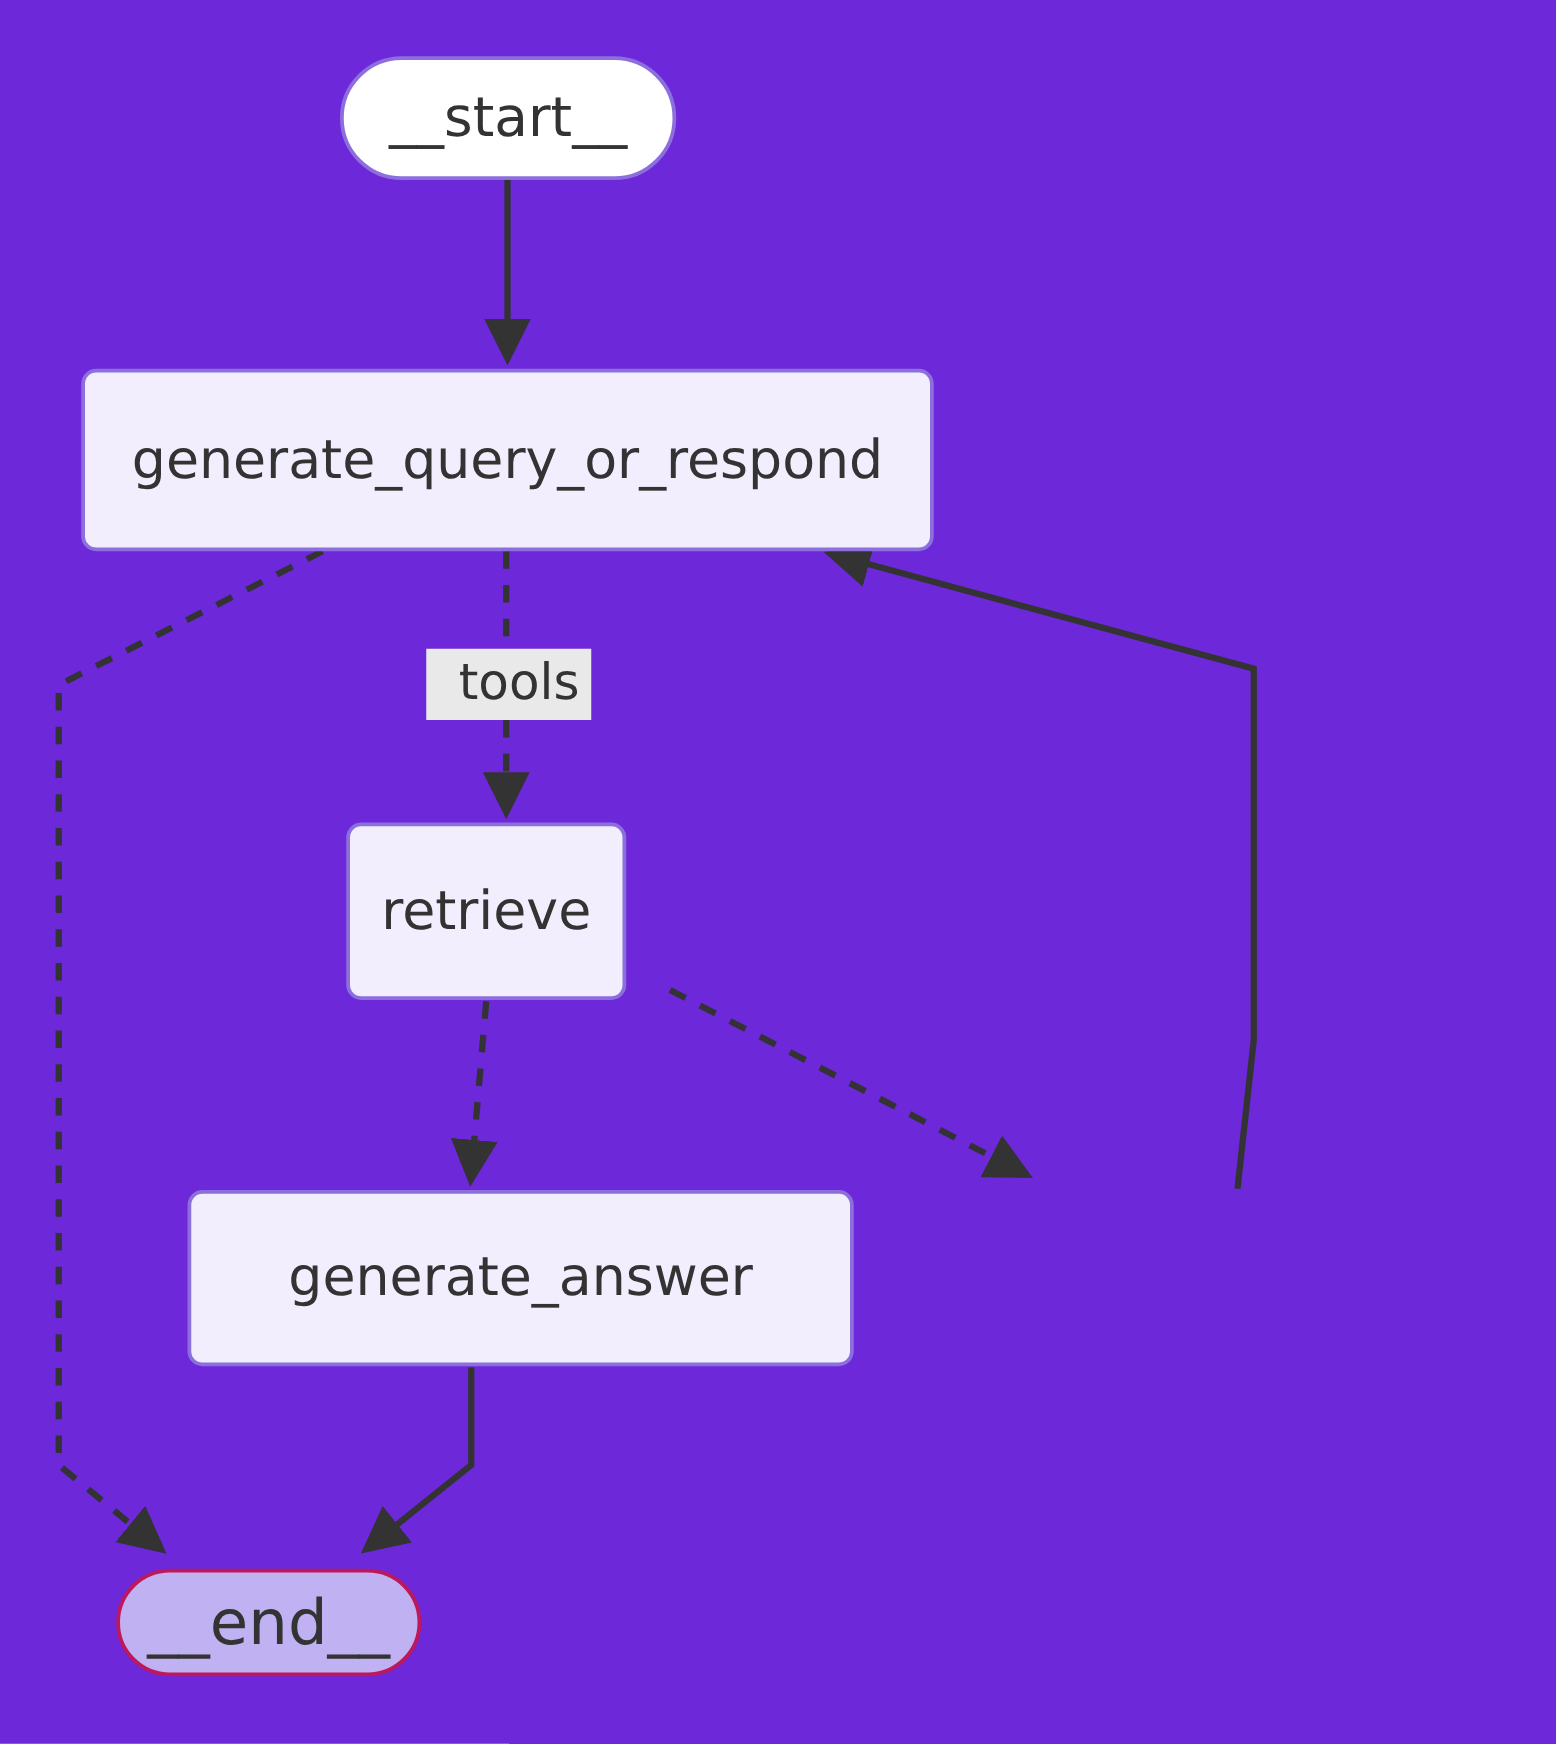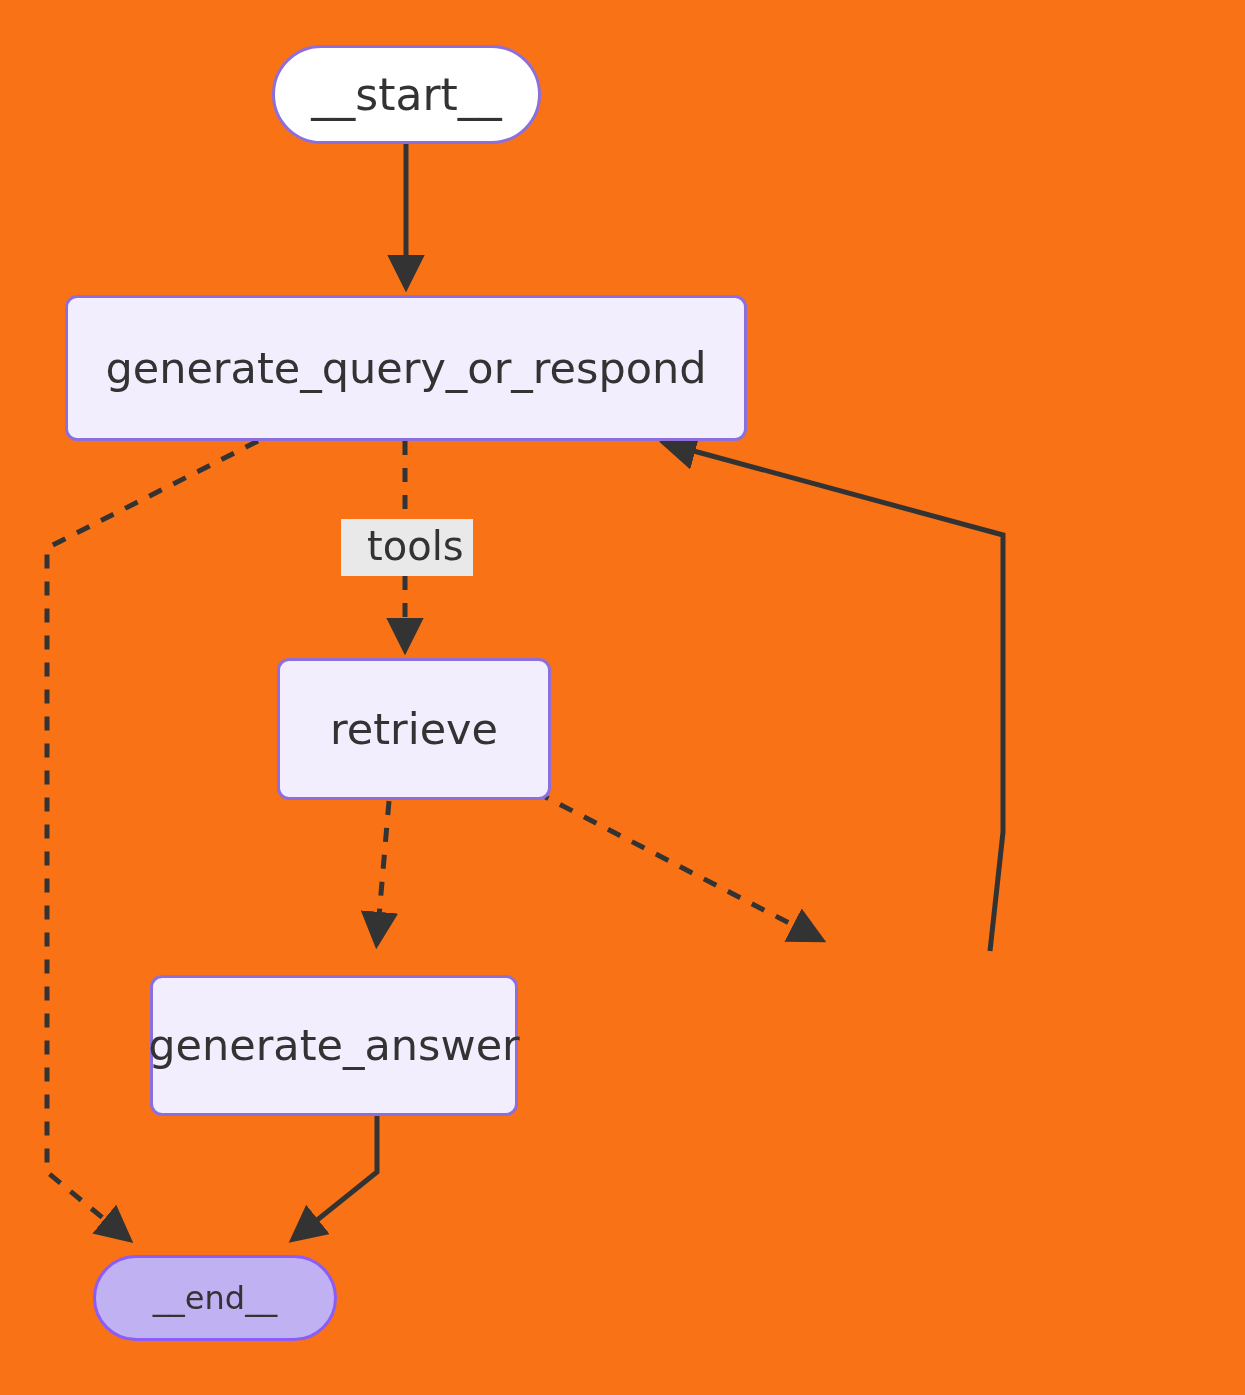--- a/index.html
+++ b/index.html
@@ -10,21 +10,21 @@
   body {
     width: 1245px;
     height: 1395px;
     font-family: "DejaVu Sans", "Liberation Sans", sans-serif;
     overflow: hidden;
   }
   #graph {
     position: relative;
     width: 1245px;
     height: 1395px;
-    background: #f97316;
+    background: #6d28d9;
   }
   #edges {
     position: absolute;
     top: 0;
     left: 0;
     width: 1245px;
     height: 1395px;
   }
   .node {
     position: absolute;
@@ -42,23 +42,23 @@
     line-height: 1;
   }
   .node-terminal {
     background: #ffffff;
     border: 3px solid #8c6fdd;
     border-radius: 999px;
     font-size: 44px;
   }
   .node-terminal-end {
     background: #c0b1f2;
-    border: 3px solid #8b5cf6;
+    border: 3px solid #be185d;
     border-radius: 999px;
-    font-size: 32px;
+    font-size: 50px;
   }
   .node-step {
     background: #f2eefd;
     border: 3px solid #8c6fdd;
     border-radius: 12px;
     font-size: 43px;
   }
   .edge-label {
     position: absolute;
     background: #e9e9e9;
@@ -98,25 +98,25 @@
   </svg>
 
   <div class="node node-terminal" style="left:272px; top:45px; width:269px; height:99px;">
     <span class="node-label">__start__</span>
   </div>
 
   <div class="node node-step" style="left:65px; top:295px; width:682px; height:146px;">
     <span class="node-label">generate_query_or_respond</span>
   </div>
 
-  <div class="node node-step" style="left:277px; top:658px; width:274px; height:142px;">
+  <div class="node node-step" style="left:277px; top:658px; width:224px; height:142px;">
     <span class="node-label">retrieve</span>
   </div>
 
-  <div class="node node-step" style="left:150px; top:952px; width:368px; height:141px;margin-top:23px;">
+  <div class="node node-step" style="left:150px; top:952px; width:533px; height:141px;">
     <span class="node-label">generate_answer</span>
   </div>
 
 
   <div class="node node-terminal-end" style="left:93px; top:1255px; width:244px; height:86px;">
     <span class="node-label">__end__</span>
   </div>
 
   <div class="edge-label" style="left:341px; top:519px;padding-left:26px;">tools</div>
 

